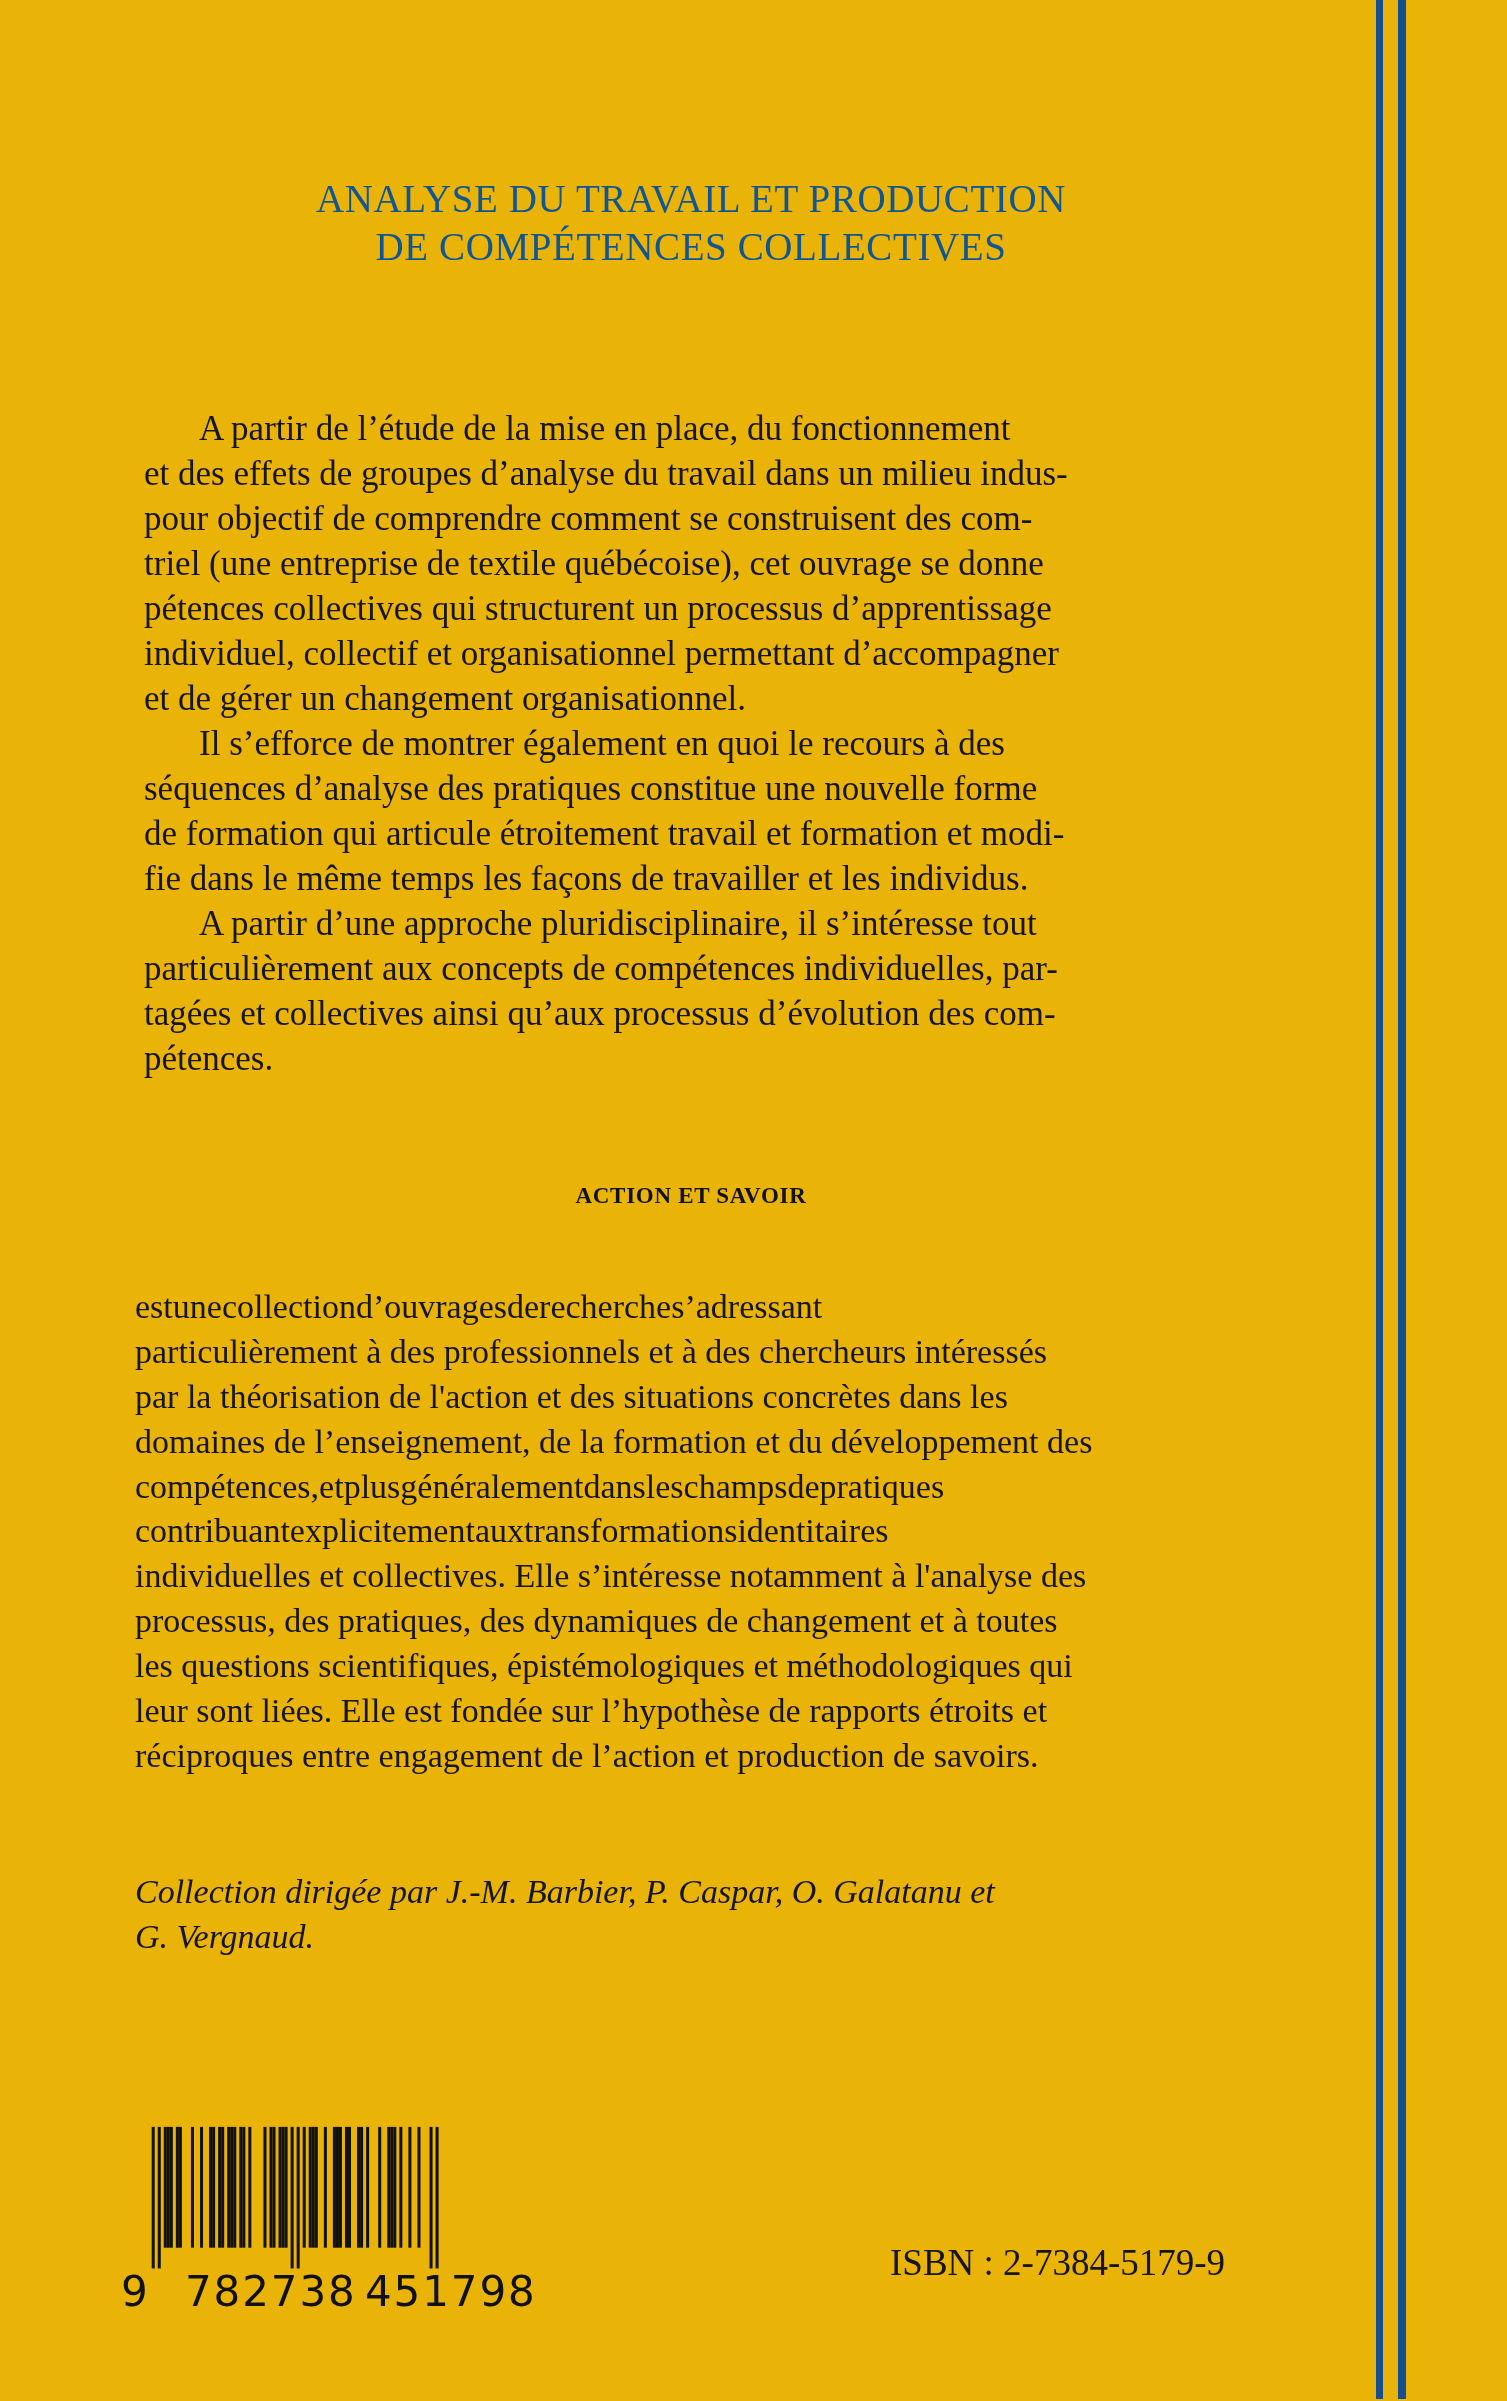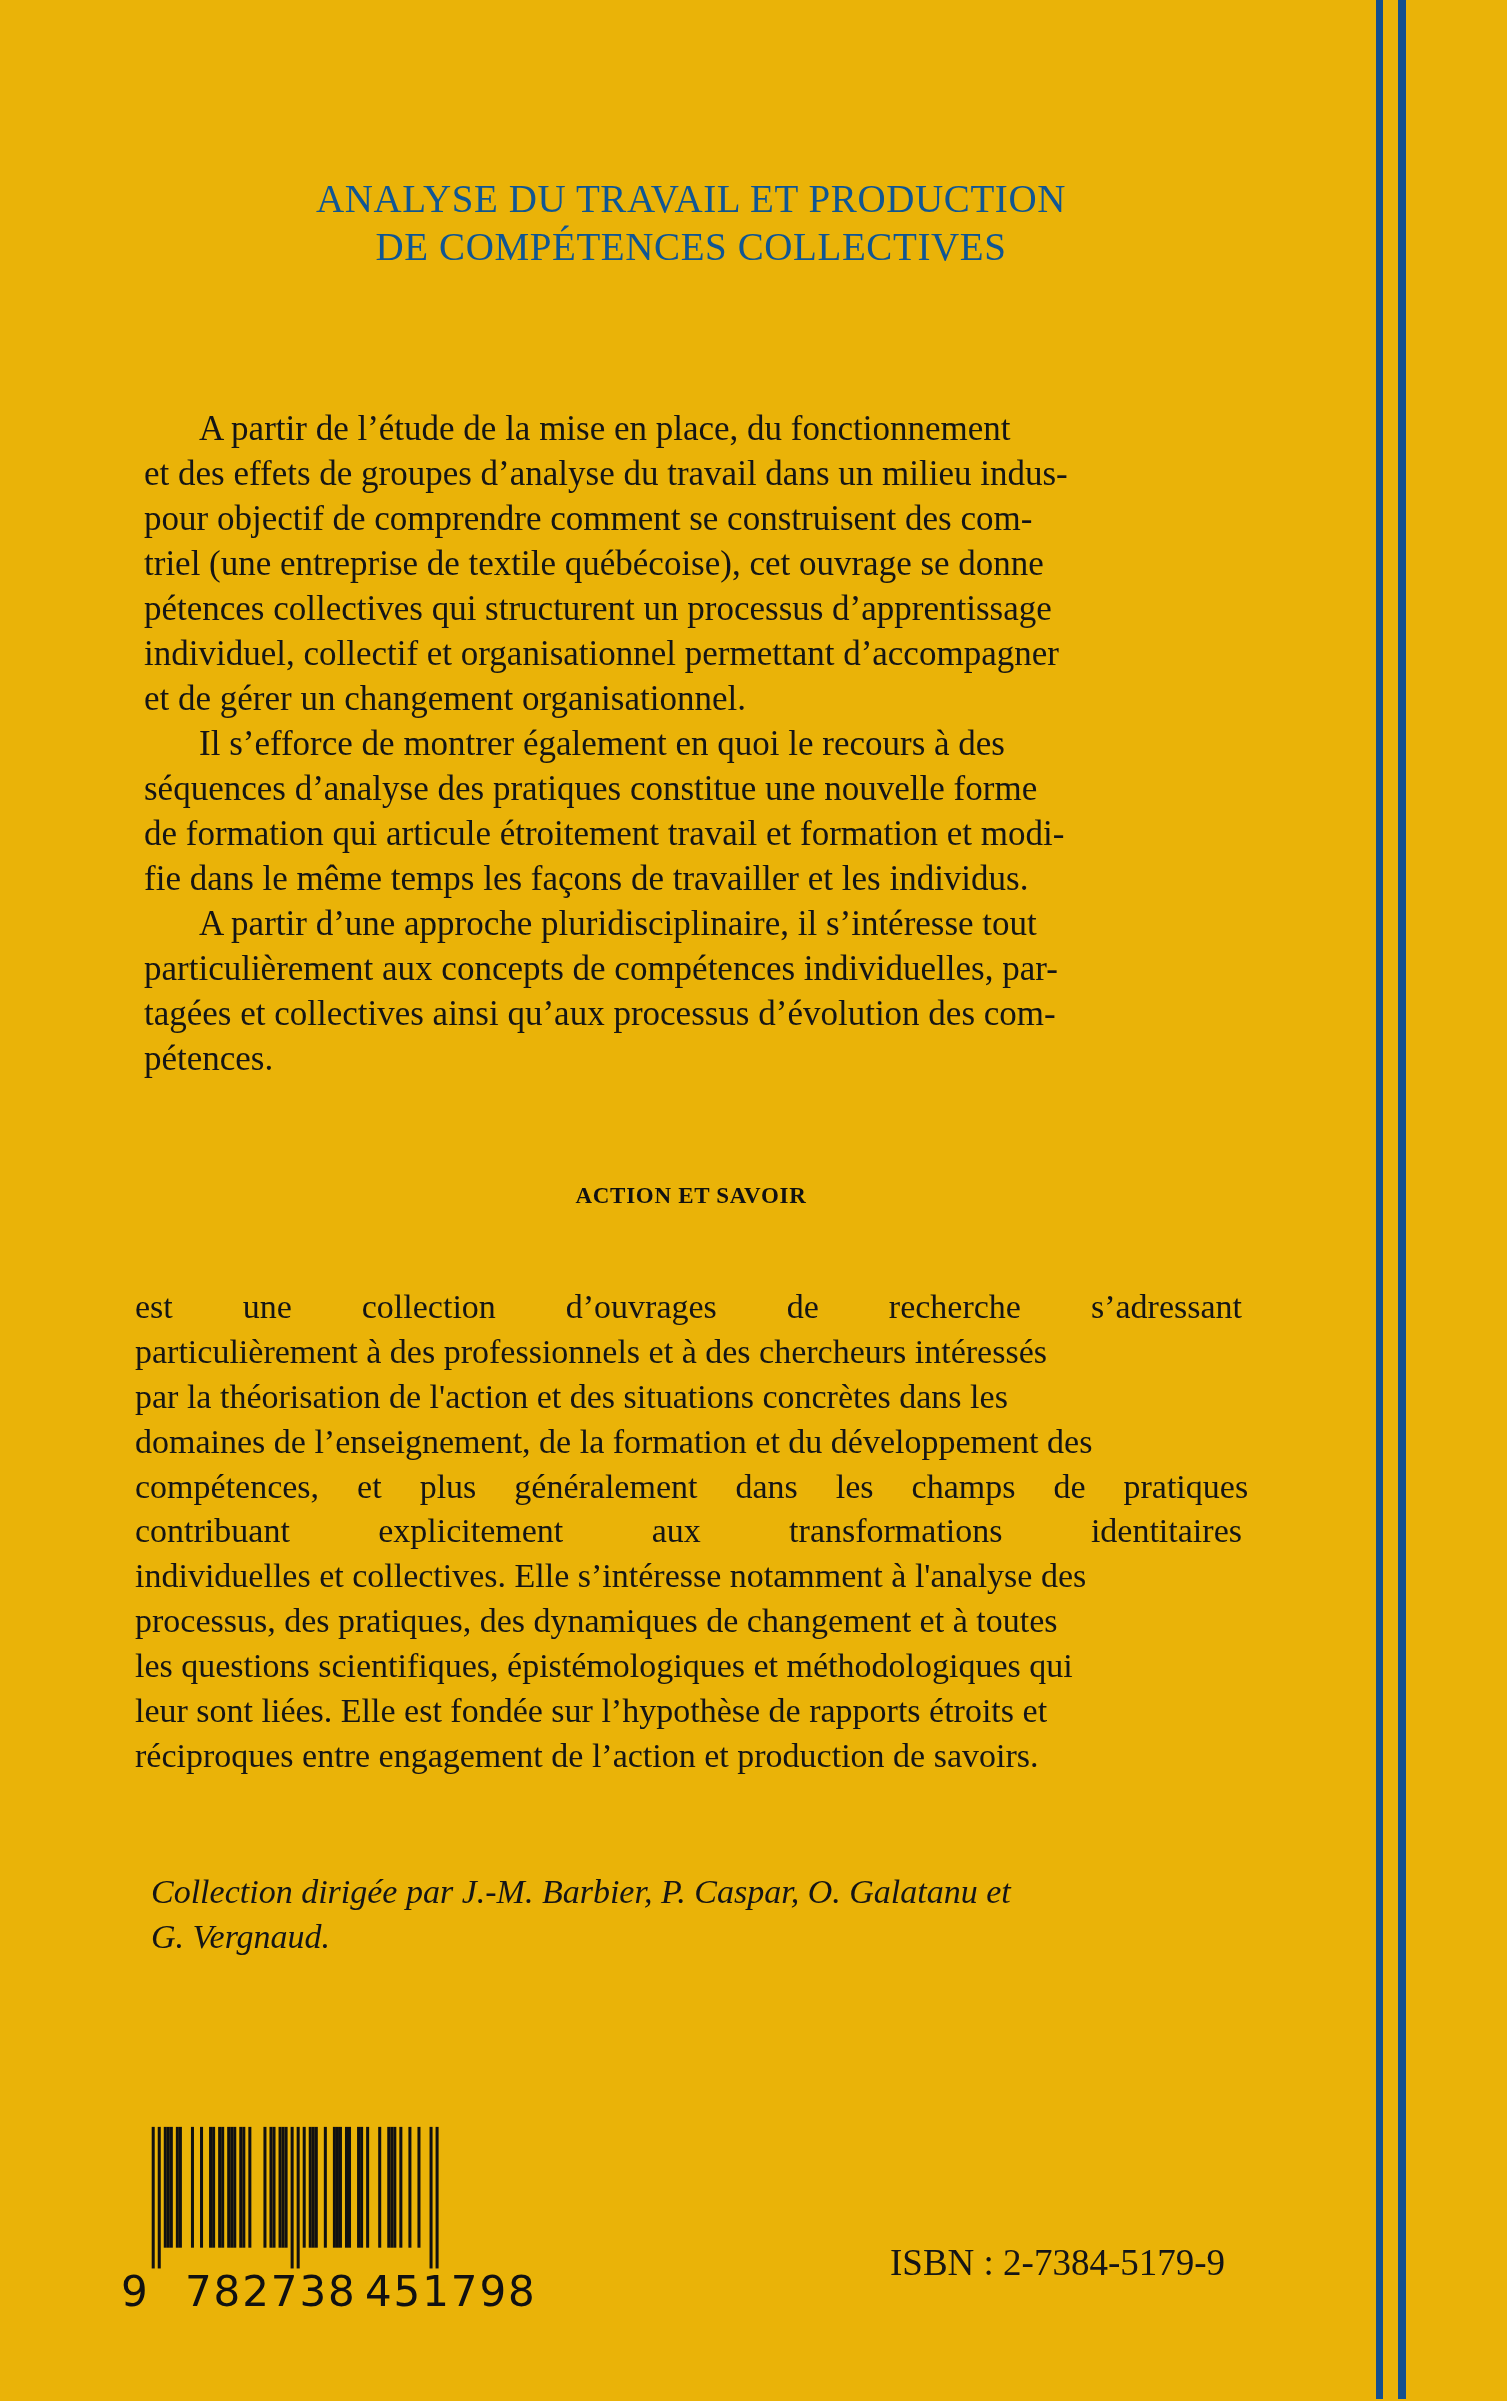--- a/index.html
+++ b/index.html
@@ -84,37 +84,36 @@
     line-height: 1.32;
     color: #151515;
   }
   #collection-desc .ln {
     display: block;
     white-space: nowrap;
   }
   
   #collection-desc .ln.just {
     display: flex;
-    justify-content: space-between;
+    justify-content: flex-start;
     white-space: nowrap;
-    gap: 38px;
   }
 
   
   #directors {
     position: absolute;
     left: 135px;
     top: 1869px;
     width: 1107px;
     font-style: italic;
     font-size: 34px;
     line-height: 1.33;
     color: #151515;
   }
-  #directors .ln { display: block; white-space: nowrap; margin-left: 16px; }
+  #directors .ln { display: block; white-space: nowrap; }
 
   
   #barcode-block {
     position: absolute;
     left: 121px;
     top: 2125px;
     width: 454px;
     height: 180px;
   }
   #barcode-svg { display: block; }

